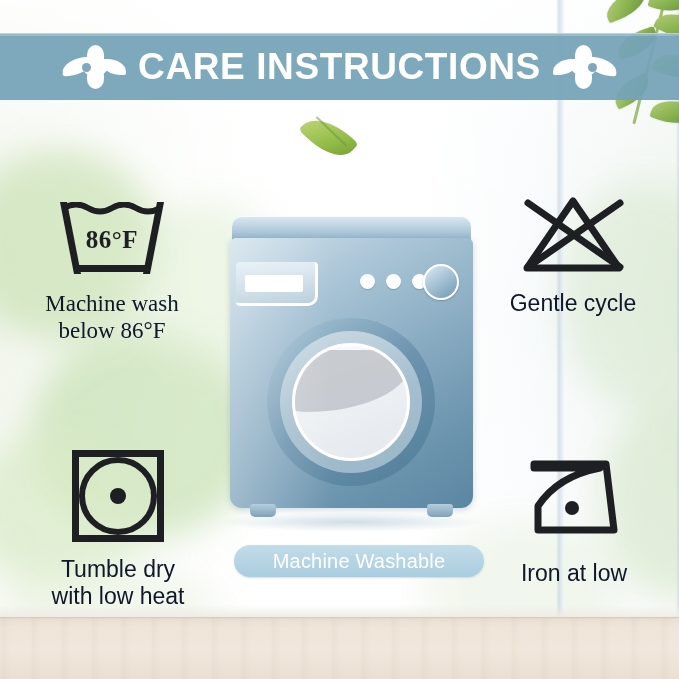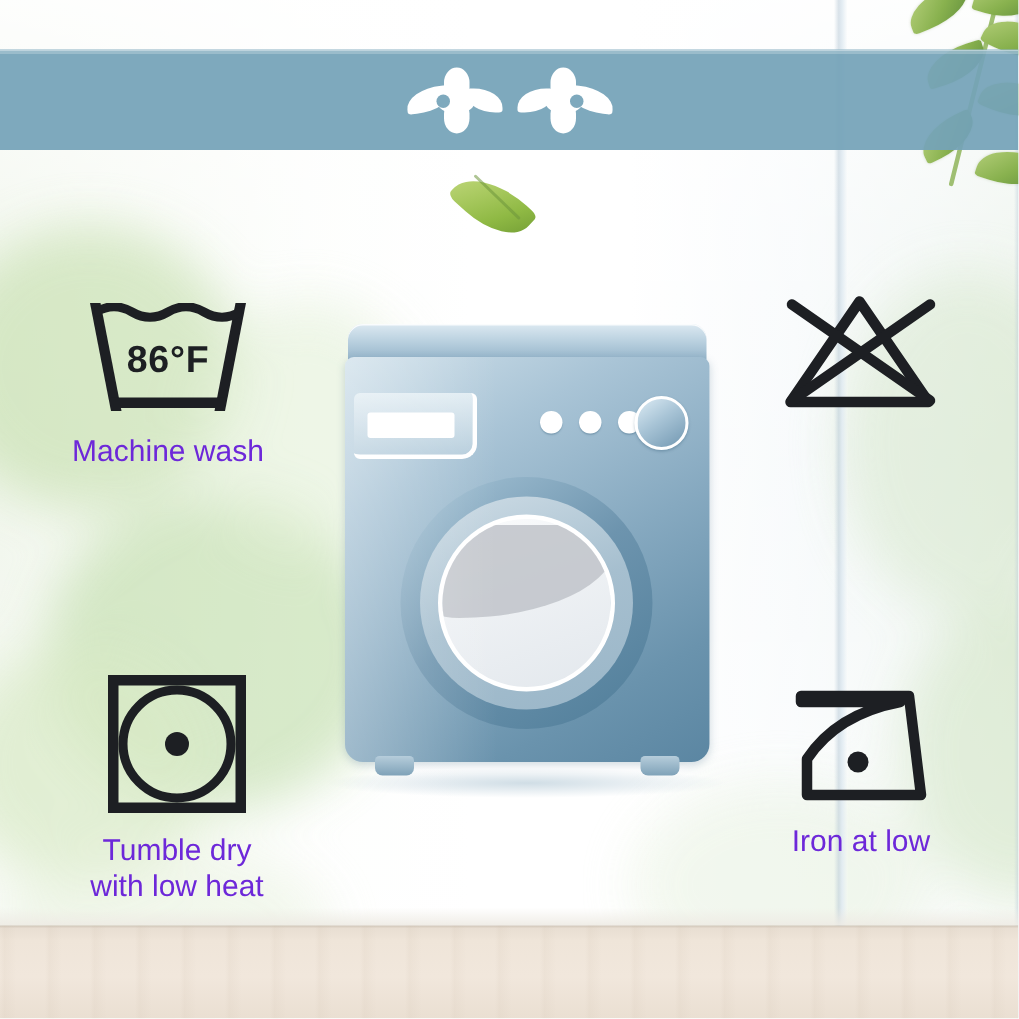--- a/index.html
+++ b/index.html
@@ -63,21 +63,21 @@
   .fleur .p-mid{left:20px;top:14px;width:26px;height:19px;border-radius:50% 50% 50% 50%;}
   .fleur .p-up{left:25px;top:2px;width:17px;height:20px;border-radius:60% 60% 40% 40%;}
   .fleur .p-dn{left:25px;top:26px;width:17px;height:20px;border-radius:40% 40% 60% 60%;}
   .fleur .p-right{left:40px;top:16px;width:24px;height:16px;border-radius:10% 80% 10% 80%;}
   .fleur .notch{position:absolute;left:20px;top:20px;width:9px;height:9px;border-radius:50%;
     background:rgba(116,162,184,.93);}
   .fleur.mirror{transform:scaleX(-1);}
 
   
   .care-item{position:absolute;text-align:center;}
-  .care-label{color:#6d28d9;font-size:20px;line-height:1.18;white-space:nowrap;}
+  .care-label{color:#0f172a;font-size:23px;line-height:1.18;white-space:nowrap;}
 
   
   .icon-wash{position:relative;width:116px;height:78px;margin:0 auto;}
   .tub{position:absolute;left:6px;top:6px;width:104px;height:70px;}
   .tub-left,.tub-right{position:absolute;top:0;width:7px;height:72px;background:#1d1f23;}
   .tub-left{left:0;transform:skewX(11deg);transform-origin:top left;}
   .tub-right{right:0;transform:skewX(-11deg);transform-origin:top right;}
   .tub-bottom{position:absolute;left:14px;bottom:0;width:76px;height:7px;background:#1d1f23;}
   .tub-wave{position:absolute;left:3px;top:0;width:98px;height:14px;}
   .tub-temp{position:absolute;left:0;right:0;top:24px;text-align:center;
@@ -187,20 +187,21 @@
     <div class="banner-strip-top"></div>
     <div class="banner-inner">
       <div class="fleur">
         <div class="petal p-left"></div>
         <div class="petal p-up"></div>
         <div class="petal p-dn"></div>
         <div class="petal p-mid"></div>
         <div class="petal p-right"></div>
         <div class="notch"></div>
       </div>
+      <div class="banner-title">CARE INSTRUCTIONS</div>
       <div class="fleur mirror">
         <div class="petal p-left"></div>
         <div class="petal p-up"></div>
         <div class="petal p-dn"></div>
         <div class="petal p-mid"></div>
         <div class="petal p-right"></div>
         <div class="notch"></div>
       </div>
     </div>
   </div>
@@ -223,59 +224,64 @@
           <div class="m-door-glass">
               <b></b>
             </div>
         </div>
       </div>
     </div>
     <div class="m-foot l"></div>
     <div class="m-foot r"></div>
   </div>
 
-
-  <div class="care-item" style="left:8px;top:196px;width:208px;">
+  <div class="badge">
+    <span>Machine Washable</span>
+  </div>
+
+  <div class="care-item" style="left:8px;top:196px;width:208px;font-family:Liberation Serif, serif;">
     <div class="icon-wash">
       <div class="tub">
         <div class="tub-left"></div>
         <div class="tub-right"></div>
         <div class="tub-bottom"></div>
         <svg class="tub-wave" viewBox="0 0 98 14">
           <path d="M1 6 Q 13 -1 25 6 T 49 6 T 73 6 T 97 6" fill="none" stroke="#1d1f23" stroke-width="6" stroke-linecap="round"></path>
         </svg>
         <div class="tub-temp">86°F</div>
       </div>
     </div>
     <div class="care-label" style="margin-top:16px;">Machine wash</div>
+    <div class="care-label">below 86°F</div>
   </div>
 
   <div class="care-item" style="left:470px;top:194px;width:206px;">
     <div class="icon-bleach">
       <svg viewBox="0 0 118 82" width="118" height="82">
         <path d="M59 7 L105 74 L13 74 Z" fill="none" stroke="#1d1f23" stroke-width="7" stroke-linejoin="round"></path>
         <line x1="14" y1="9" x2="106" y2="73" stroke="#1d1f23" stroke-width="7" stroke-linecap="round"></line>
         <line x1="106" y1="9" x2="14" y2="73" stroke="#1d1f23" stroke-width="7" stroke-linecap="round"></line>
       </svg>
     </div>
+    <div class="care-label" style="margin-top:14px;">Gentle cycle</div>
   </div>
 
   <div class="care-item" style="left:14px;top:450px;width:208px;">
     <div class="icon-dry">
       <div class="dry-square"></div>
       <div class="dry-circle"></div>
       <div class="dry-dot"></div>
     </div>
     <div class="care-label" style="margin-top:14px;">Tumble dry</div>
     <div class="care-label">with low heat</div>
   </div>
 
   <div class="care-item" style="left:472px;top:452px;width:204px;">
     <div class="icon-iron">
       <svg viewBox="0 0 120 84" width="120" height="84">
         <path d="M24 78 L100 78 L92 12 L20 12 L20 16 L86 16 Q44 24 24 54 Z" fill="none" stroke="#1d1f23" stroke-width="7" stroke-linejoin="round" stroke-linecap="round"></path>
         <circle cx="58" cy="56" r="7" fill="#1d1f23"></circle>
       </svg>
     </div>
-    <div class="care-label" style="margin-top:14px;">Iron at low</div>
+    <div class="care-label" style="margin-top:24px;">Iron at low</div>
   </div>
 
 </div>
 
 </body></html>

